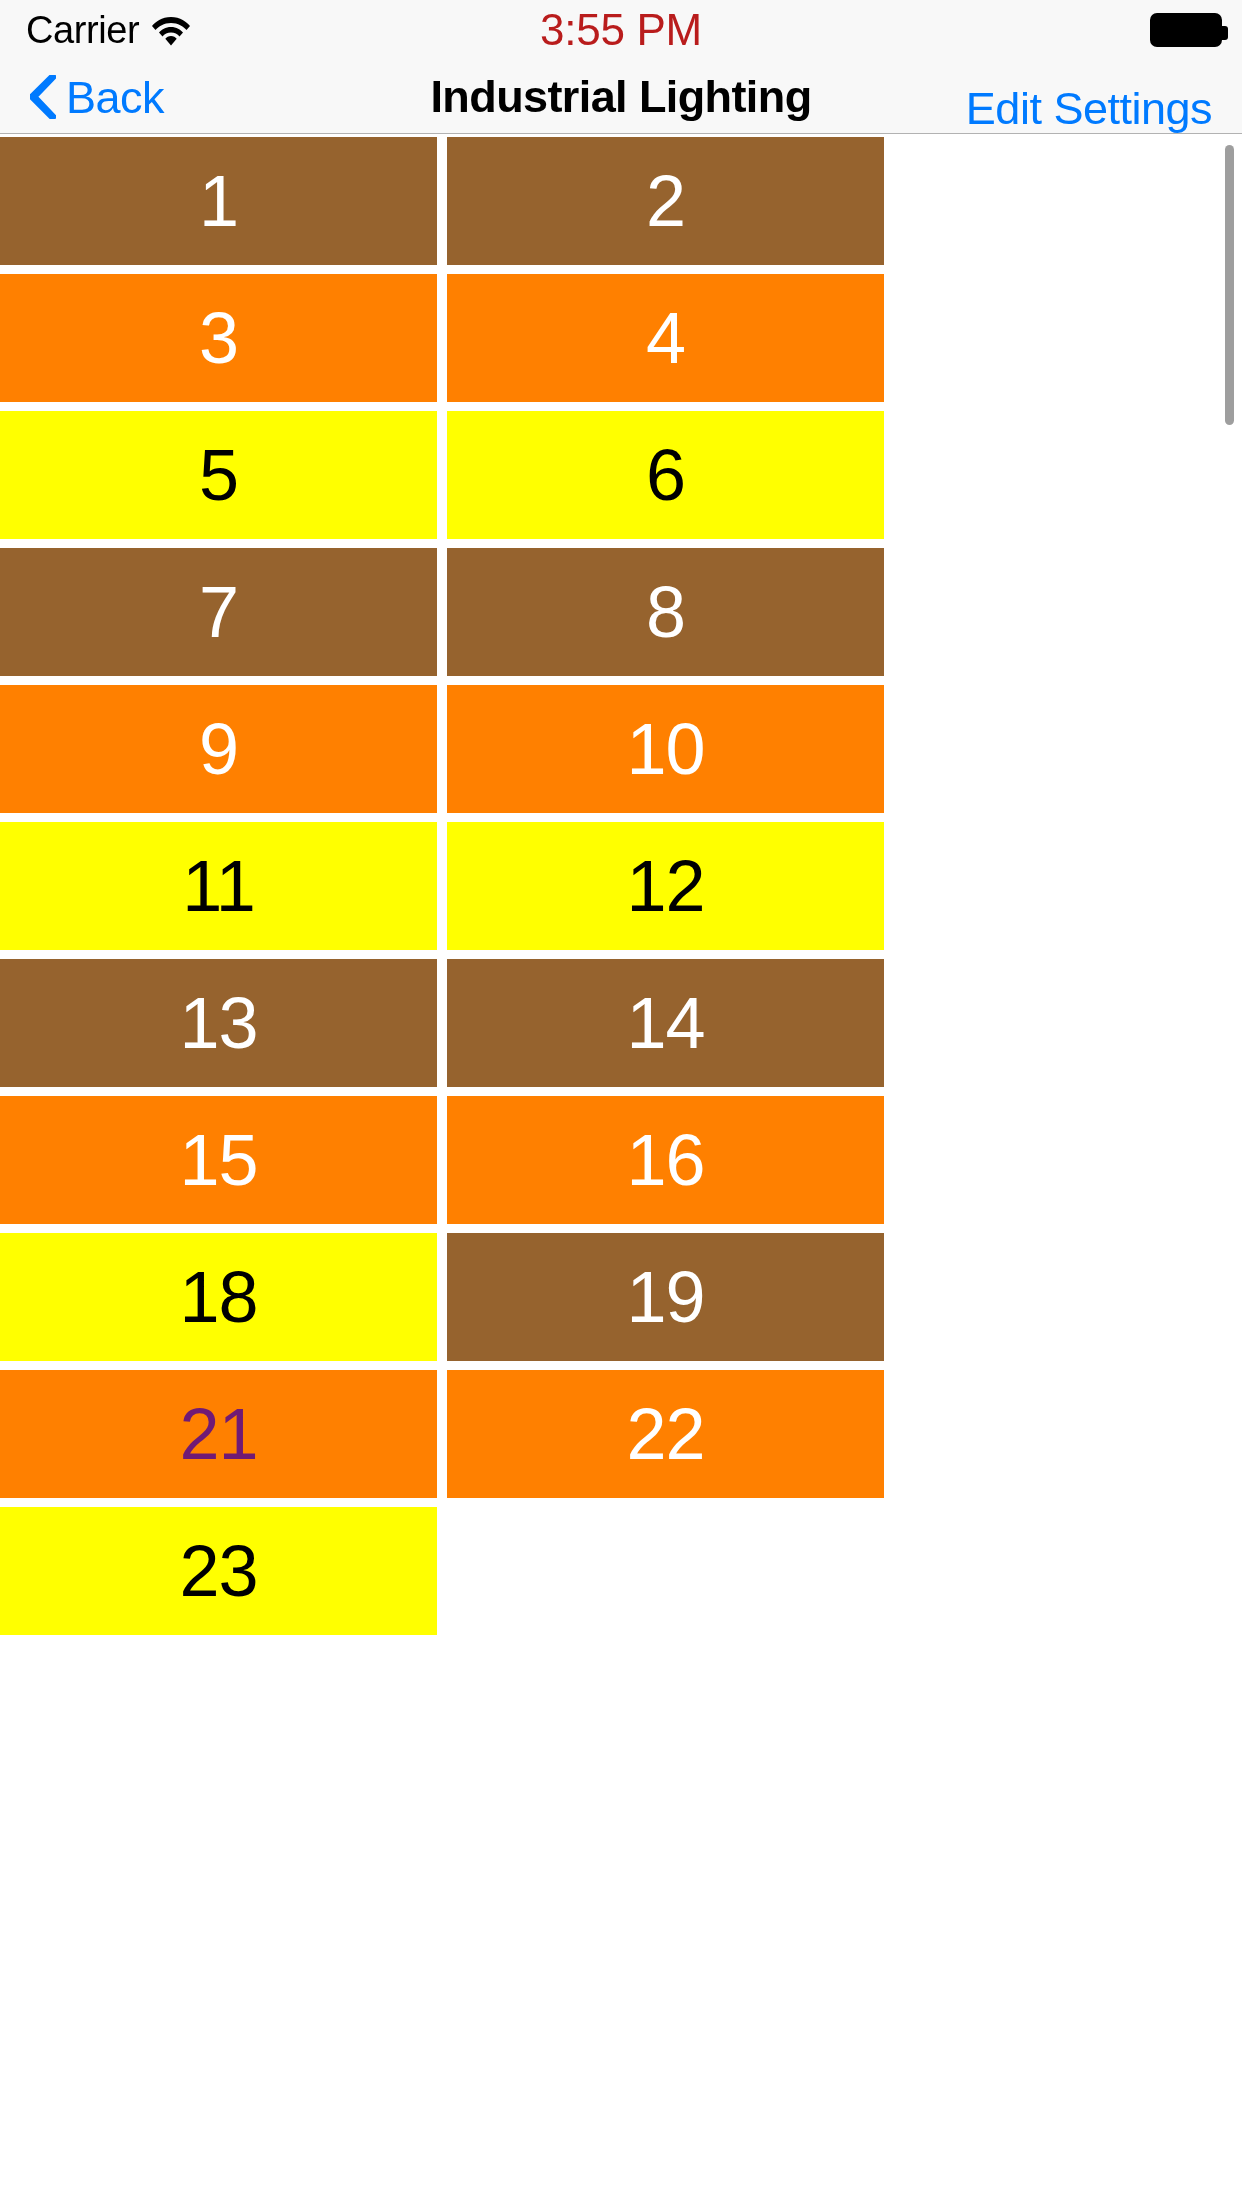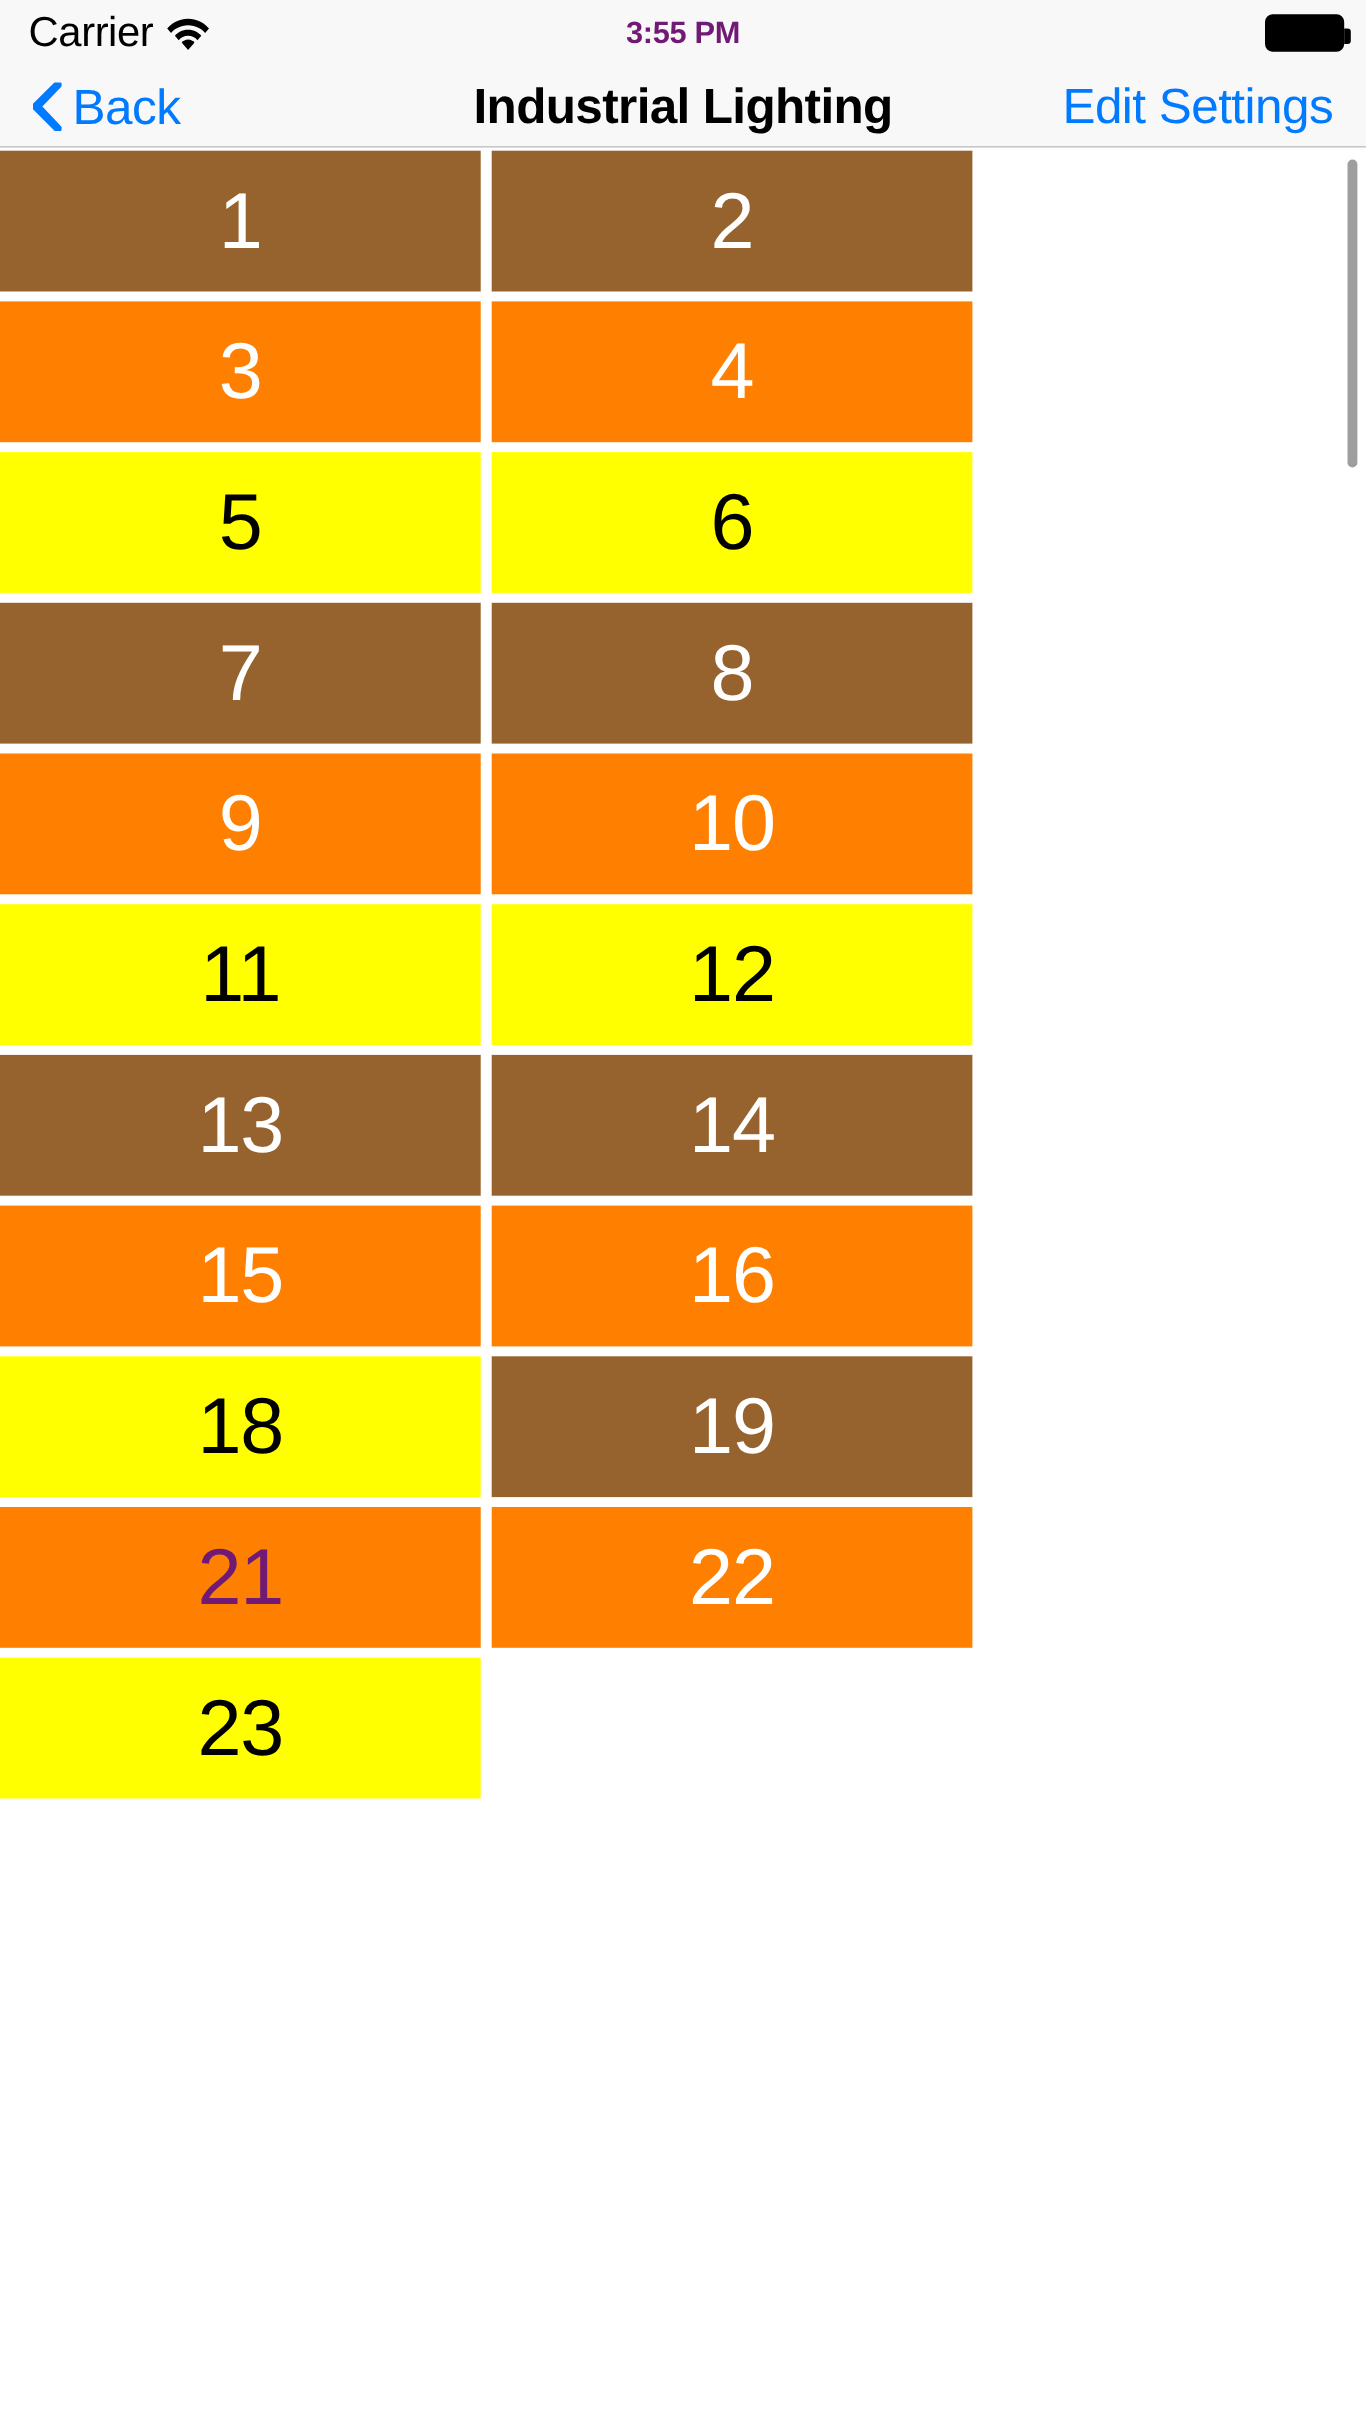--- a/index.html
+++ b/index.html
@@ -52,23 +52,23 @@
   .status-center {
     position: absolute;
     left: 0; top: 0;
     width: 1242px; height: 60px;
     display: flex;
     align-items: center;
     justify-content: center;
     pointer-events: none;
   }
   .status-time {
-    font-size: 28px;
-    font-weight: 700;
-    color: #701a75;
+    font-size: 44px;
+    font-weight: 400;
+    color: #b91c1c;
     letter-spacing: -0.3px;
     line-height: 1;
   }
   .status-right {
     position: absolute;
     right: 20px; top: 0;
     height: 60px;
     display: flex;
     align-items: center;
     gap: 8px;
@@ -128,21 +128,21 @@
     align-items: center;
     justify-content: center;
     font-size: 45px;
     font-weight: bold;
     color: #000000;
     letter-spacing: -0.6px;
     pointer-events: none;
   }
   .nav-edit {
     position: absolute;
-    right: 30px; top: 0;
+    right: 30px; top: 12px;
     height: 74px;
     display: flex;
     align-items: center;
     font-size: 45px;
     color: #007aff;
     letter-spacing: -0.5px;
     cursor: pointer;
   }
 
   

